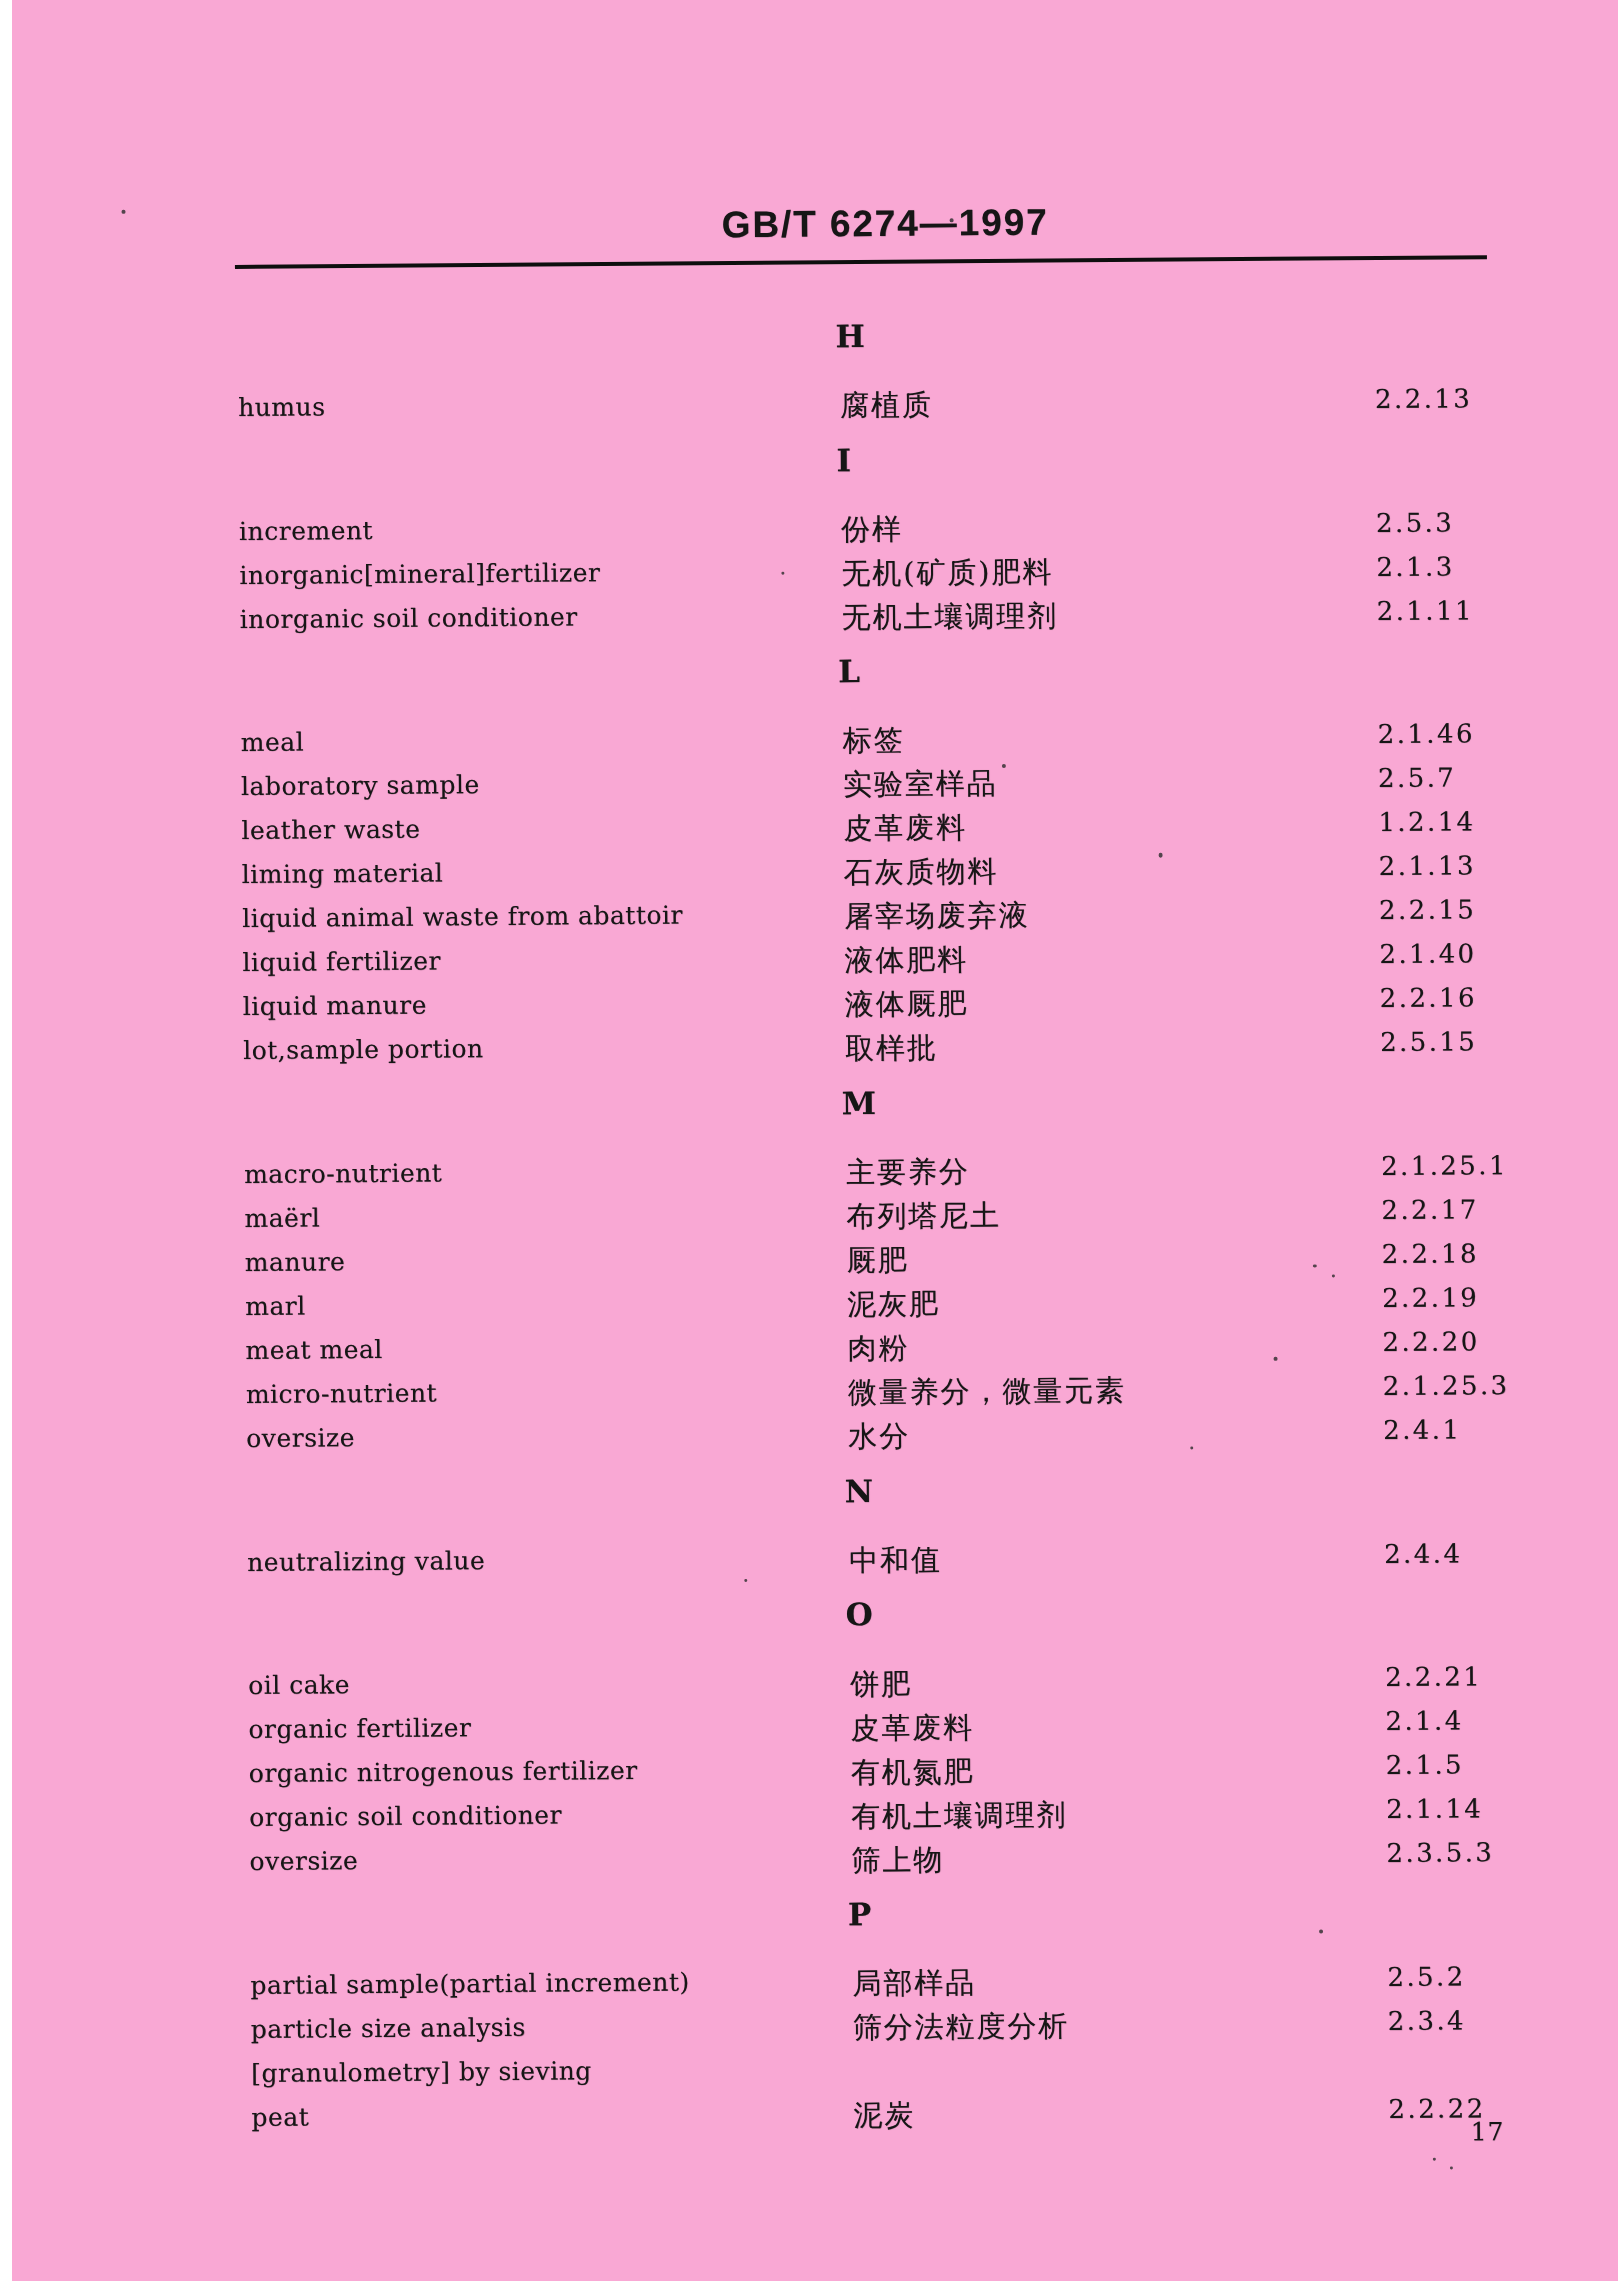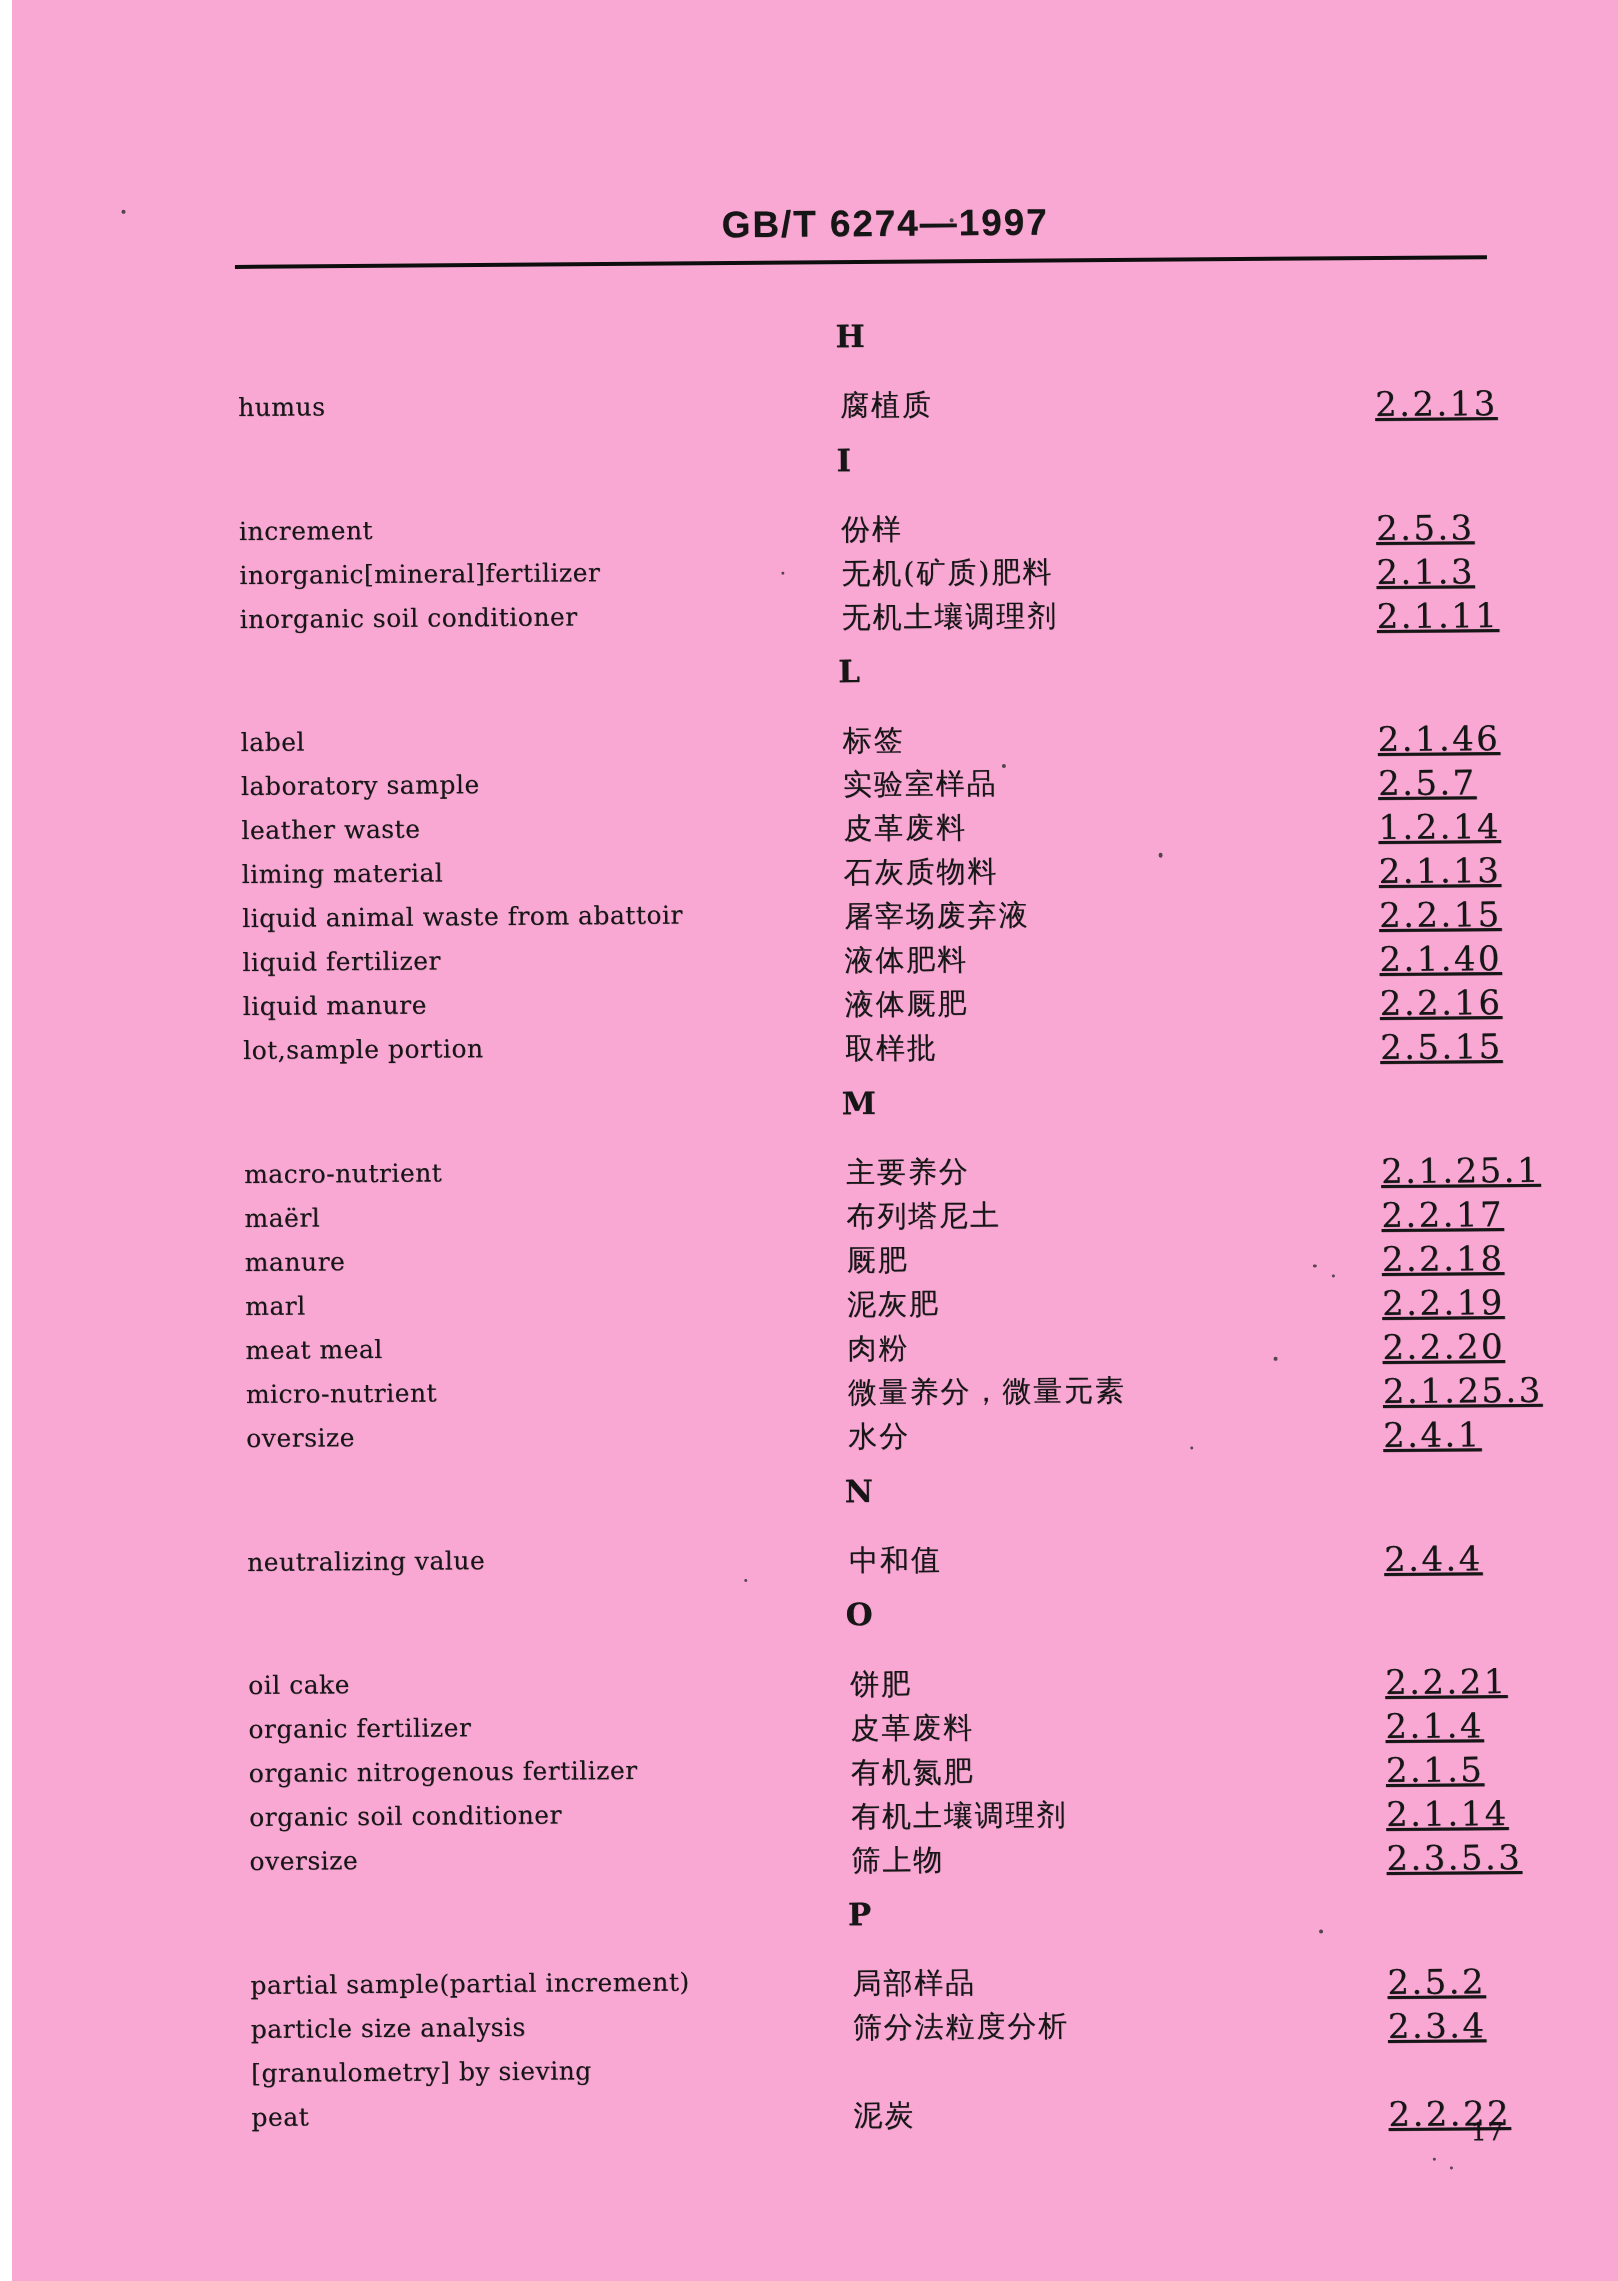--- a/index.html
+++ b/index.html
@@ -72,24 +72,23 @@
     left: 827px;
     top: 7.8px;
     font-size: 29px;
     letter-spacing: 1.9px;
     white-space: nowrap;
   }
   .row .ref {
     position: absolute;
     left: 1362px;
     top: 9.7px;
-    font-size: 34px;
+    font-size: 26px;
     letter-spacing: 2.4px;
     white-space: nowrap;
-    text-decoration: underline;
   }
   .pageno {
     position: absolute;
     left: 1444px;
     top: 2127px;
     font-size: 25px;
     letter-spacing: 1px;
   }
   .speck {
     position: absolute;
@@ -132,21 +131,21 @@
         </div>
         <div class="row">
           <span class="en">inorganic soil conditioner</span>
           <span class="zh">无机土壤调理剂</span>
           <span class="ref">2.1.11</span>
         </div>
         <div class="letter">
           <span>L</span>
         </div>
         <div class="row">
-          <span class="en">label</span>
+          <span class="en">meal</span>
           <span class="zh">标签</span>
           <span class="ref">2.1.46</span>
         </div>
         <div class="row">
           <span class="en">laboratory sample</span>
           <span class="zh">实验室样品</span>
           <span class="ref">2.5.7</span>
         </div>
         <div class="row">
           <span class="en">leather waste</span>

